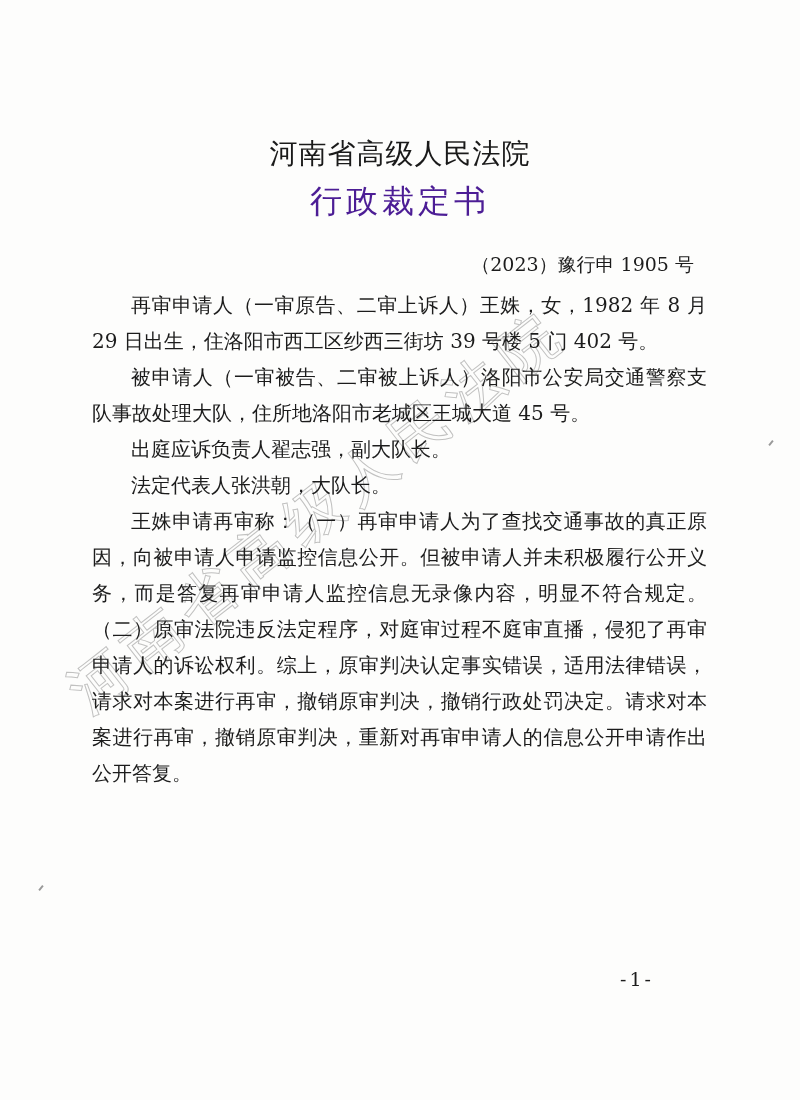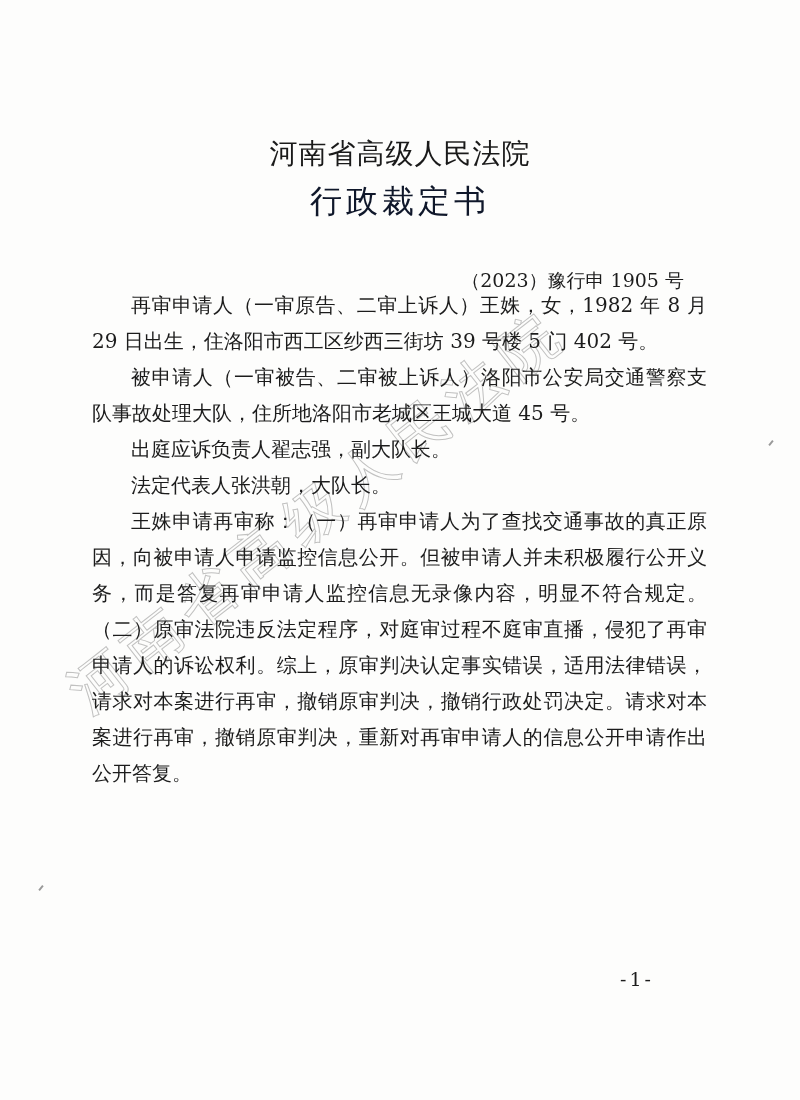--- a/index.html
+++ b/index.html
@@ -7,23 +7,23 @@
     width: 800px; height: 1100px; background: #fdfdfc; position: relative; overflow: hidden;
     font-family: "DejaVu Serif", "Liberation Serif", serif; color: #1c1c1c;
   }
   .page { position: absolute; left: 0; top: 0; width: 800px; height: 1100px; }
   .court {
     position: absolute; top: 135px; left: 0; width: 800px; text-align: center;
     font-family: "DejaVu Sans", "Liberation Sans", sans-serif; font-size: 28px; letter-spacing: 1px; color: #1a1a1a;
   }
   .doctype {
     position: absolute; top: 180px; left: 0; width: 800px; text-align: center;
-    font-family: "DejaVu Sans", "Liberation Sans", sans-serif; font-size: 32px; letter-spacing: 4px; color: #0f172a;
+    font-family: "DejaVu Sans", "Liberation Sans", sans-serif; font-size: 32px; letter-spacing: 4px; color: #4c1d95;
   }
-  .caseno { position: absolute; top: 252px; right: 116px; font-size: 19px; margin-top: 16px; }
+  .caseno { position: absolute; top: 252px; right: 106px; font-size: 19px; }
   .body { position: absolute; top: 287px; left: 92px; width: 615px; font-size: 20px; line-height: 36px; }
   .body p { margin: 0; text-indent: 39px; text-align: justify; }
   .pagenum { position: absolute; top: 968px; left: 620px; font-size: 19px; letter-spacing: 3px; }
   .seal {
     position: absolute; left: 70px; top: 470px; width: 560px; height: 250px;
     transform: rotate(-38deg); transform-origin: center;
     font-family: "DejaVu Sans", sans-serif; font-size: 58px; color: transparent;
     -webkit-text-stroke: 1px rgba(120,120,120,0.45); letter-spacing: 10px; pointer-events: none; white-space: nowrap;
   }
   .speck { position: absolute; width: 2px; height: 6px; background: #999; transform: rotate(40deg); }

